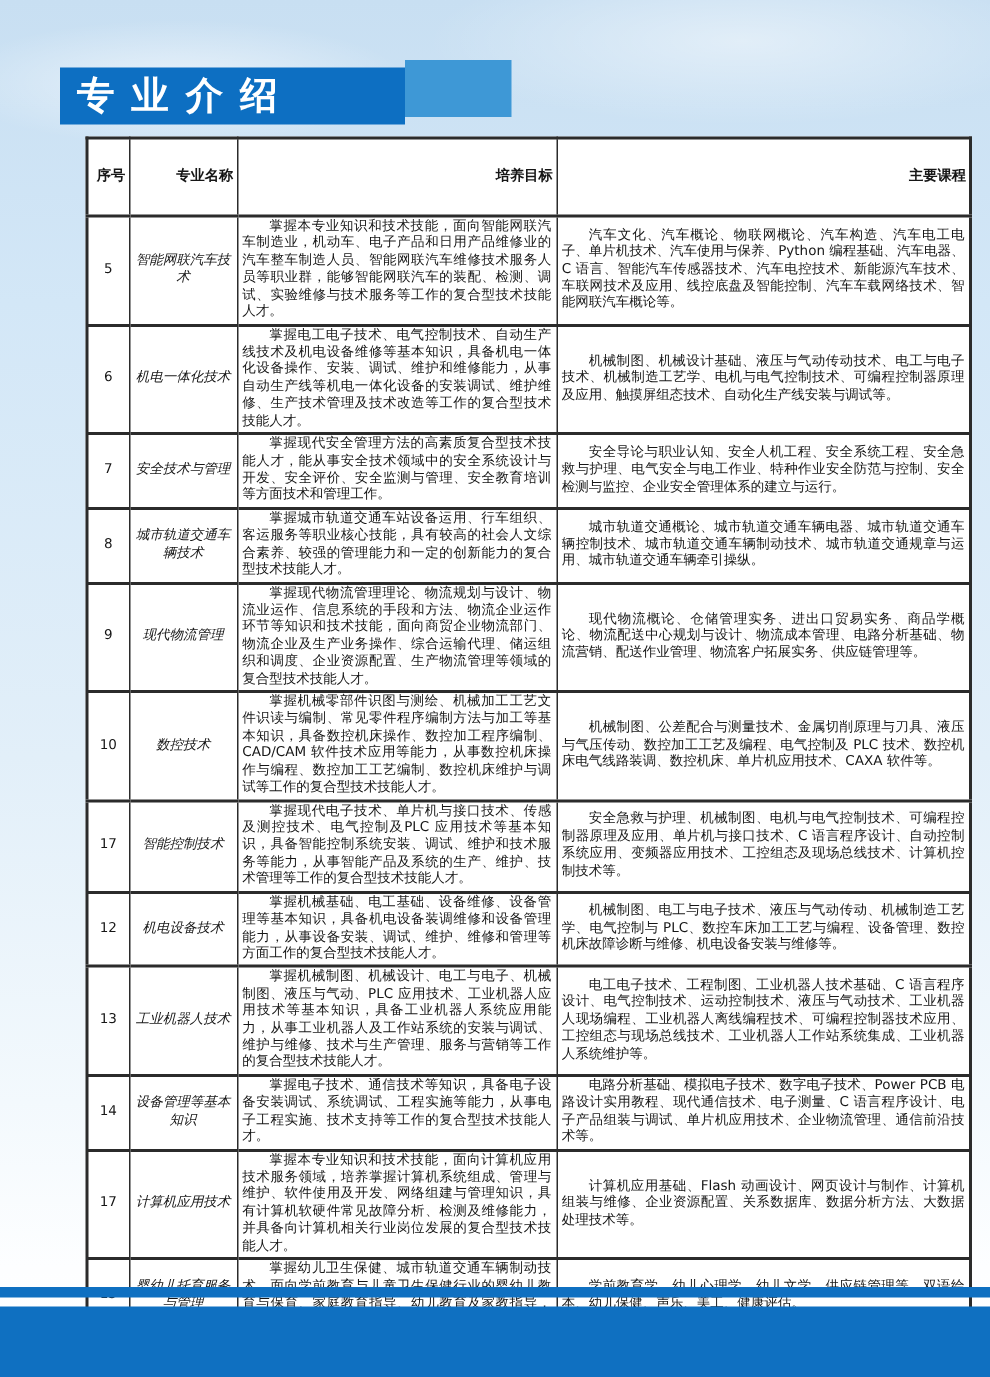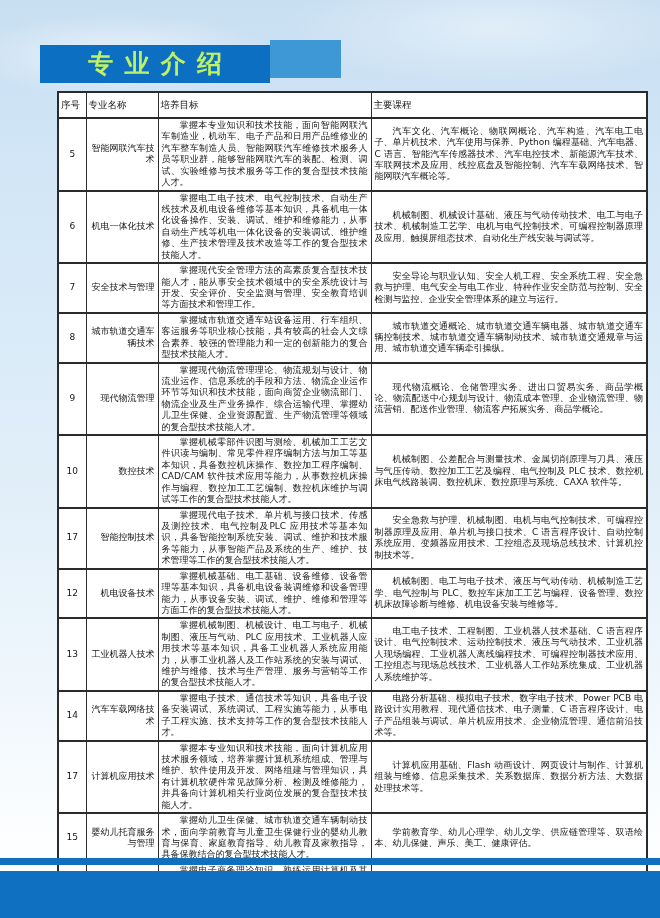--- a/index.html
+++ b/index.html
@@ -20,43 +20,43 @@
       radial-gradient(220px 60px at 18% 6%, rgba(255,255,255,.55), rgba(255,255,255,0) 70%),
       radial-gradient(300px 80px at 75% 3%, rgba(255,255,255,.45), rgba(255,255,255,0) 70%),
       radial-gradient(260px 70px at 50% 88%, rgba(255,255,255,.6), rgba(255,255,255,0) 70%),
       linear-gradient(180deg,#c8dff2 0%,#d3e7f7 22%,#e2eff9 55%,#f3f9fd 80%,#fdfeff 92%,#ffffff 100%);
   }
   .banner{
     position:absolute;left:40px;top:45px;display:flex;align-items:flex-start;
   }
   .banner-main{
     width:230px;height:38px;background:var(--banner-blue);
-    color:#bef264;font-weight:bold;font-size:25px;line-height:38px;
-    text-align:center;letter-spacing:.45em;text-indent:.45em;
+    color:#ffffff;font-weight:bold;font-size:25px;line-height:38px;
+    letter-spacing:.45em;text-indent:.45em;
   }
   .banner-accent{
     width:71px;height:38px;background:var(--banner-accent);
     position:relative;top:-5px;
   }
   table.majors{
     position:absolute;left:57px;top:91px;width:591px;
     border-collapse:collapse;background:#ffffff;
     font-size:9px;line-height:1.27;color:#161616;
     border:2px solid var(--border-dark);
   }
   table.majors th, table.majors td{
     border:1px solid var(--border-dark);
     border-bottom-width:2px;
     padding:1px 3px;vertical-align:middle;
   }
   table.majors th{
-    font-size:9.5px;font-weight:normal;text-align:left;padding:6px 2px;
+    font-size:9.5px;font-weight:bold;text-align:right;padding:19px 2px;
   }
   td.c-no{width:28px;text-align:center;}
-  td.c-name{width:72px;text-align:right;padding:1px 2px;}
+  td.c-name{width:72px;text-align:center;padding:1px 2px;font-style:italic;}
   td.c-goal{width:213px;text-align:justify;text-indent:2em;}
   td.c-courses{text-align:justify;text-indent:2em;}
   .footer-line{
     position:absolute;left:0;width:660px;top:858px;height:7px;
     background:var(--footer-blue);
   }
   .footer-band{
     position:absolute;left:0;width:660px;top:871px;height:47px;
     background:var(--footer-blue);
   }
@@ -101,28 +101,28 @@
         </tr>
         <tr>
           <td class="c-no">8</td>
           <td class="c-name">城市轨道交通车辆技术</td>
           <td class="c-goal">掌握城市轨道交通车站设备运用、行车组织、客运服务等职业核心技能，具有较高的社会人文综合素养、较强的管理能力和一定的创新能力的复合型技术技能人才。</td>
           <td class="c-courses">城市轨道交通概论、城市轨道交通车辆电器、城市轨道交通车辆控制技术、城市轨道交通车辆制动技术、城市轨道交通规章与运用、城市轨道交通车辆牵引操纵。</td>
         </tr>
         <tr>
           <td class="c-no">9</td>
           <td class="c-name">现代物流管理</td>
-          <td class="c-goal">掌握现代物流管理理论、物流规划与设计、物流业运作、信息系统的手段和方法、物流企业运作环节等知识和技术技能，面向商贸企业物流部门、物流企业及生产业务操作、综合运输代理、掌握幼儿卫生保健、企业资源配置、生产物流管理等领域的复合型技术技能人才。</td>
-          <td class="c-courses">现代物流概论、仓储管理实务、进出口贸易实务、商品学概论、物流配送中心规划与设计、物流成本管理、企业物流管理、物流营销、配送作业管理、物流客户拓展实务、商品学概论。</td>
+          <td class="c-goal">掌握现代物流管理理论、物流规划与设计、物流业运作、信息系统的手段和方法、物流企业运作环节等知识和技术技能，面向商贸企业物流部门、物流企业及生产业务操作、综合运输代理、储运组织和调度、企业资源配置、生产物流管理等领域的复合型技术技能人才。</td>
+          <td class="c-courses">现代物流概论、仓储管理实务、进出口贸易实务、商品学概论、物流配送中心规划与设计、物流成本管理、电路分析基础、物流营销、配送作业管理、物流客户拓展实务、供应链管理等。</td>
         </tr>
         <tr>
           <td class="c-no">10</td>
           <td class="c-name">数控技术</td>
           <td class="c-goal">掌握机械零部件识图与测绘、机械加工工艺文件识读与编制、常见零件程序编制方法与加工等基本知识，具备数控机床操作、数控加工程序编制、CAD/CAM 软件技术应用等能力，从事数控机床操作与编程、数控加工工艺编制、数控机床维护与调试等工作的复合型技术技能人才。</td>
-          <td class="c-courses">机械制图、公差配合与测量技术、金属切削原理与刀具、液压与气压传动、数控加工工艺及编程、电气控制及 PLC 技术、数控机床电气线路装调、数控机床、数控原理与系统、CAXA 软件等。</td>
+          <td class="c-courses">机械制图、公差配合与测量技术、金属切削原理与刀具、液压与气压传动、数控加工工艺及编程、电气控制及 PLC 技术、数控机床电气线路装调、数控机床、单片机应用技术、CAXA 软件等。</td>
         </tr>
         <tr>
           <td class="c-no">17</td>
           <td class="c-name">智能控制技术</td>
           <td class="c-goal">掌握现代电子技术、单片机与接口技术、传感及测控技术、电气控制及PLC 应用技术等基本知识，具备智能控制系统安装、调试、维护和技术服务等能力，从事智能产品及系统的生产、维护、技术管理等工作的复合型技术技能人才。</td>
           <td class="c-courses">安全急救与护理、机械制图、电机与电气控制技术、可编程控制器原理及应用、单片机与接口技术、C 语言程序设计、自动控制系统应用、变频器应用技术、工控组态及现场总线技术、计算机控制技术等。</td>
         </tr>
         <tr>
           <td class="c-no">12</td>
           <td class="c-name">机电设备技术</td>
@@ -130,29 +130,29 @@
           <td class="c-courses">机械制图、电工与电子技术、液压与气动传动、机械制造工艺学、电气控制与 PLC、数控车床加工工艺与编程、设备管理、数控机床故障诊断与维修、机电设备安装与维修等。</td>
         </tr>
         <tr>
           <td class="c-no">13</td>
           <td class="c-name">工业机器人技术</td>
           <td class="c-goal">掌握机械制图、机械设计、电工与电子、机械制图、液压与气动、PLC 应用技术、工业机器人应用技术等基本知识，具备工业机器人系统应用能力，从事工业机器人及工作站系统的安装与调试、维护与维修、技术与生产管理、服务与营销等工作的复合型技术技能人才。</td>
           <td class="c-courses">电工电子技术、工程制图、工业机器人技术基础、C 语言程序设计、电气控制技术、运动控制技术、液压与气动技术、工业机器人现场编程、工业机器人离线编程技术、可编程控制器技术应用、工控组态与现场总线技术、工业机器人工作站系统集成、工业机器人系统维护等。</td>
         </tr>
         <tr>
           <td class="c-no">14</td>
-          <td class="c-name">汽车车载网络技术</td>
+          <td class="c-name">设备管理等基本知识</td>
           <td class="c-goal">掌握电子技术、通信技术等知识，具备电子设备安装调试、系统调试、工程实施等能力，从事电子工程实施、技术支持等工作的复合型技术技能人才。</td>
           <td class="c-courses">电路分析基础、模拟电子技术、数字电子技术、Power PCB 电路设计实用教程、现代通信技术、电子测量、C 语言程序设计、电子产品组装与调试、单片机应用技术、企业物流管理、通信前沿技术等。</td>
         </tr>
         <tr>
           <td class="c-no">17</td>
           <td class="c-name">计算机应用技术</td>
           <td class="c-goal">掌握本专业知识和技术技能，面向计算机应用技术服务领域，培养掌握计算机系统组成、管理与维护、软件使用及开发、网络组建与管理知识，具有计算机软硬件常见故障分析、检测及维修能力，并具备向计算机相关行业岗位发展的复合型技术技能人才。</td>
-          <td class="c-courses">计算机应用基础、Flash 动画设计、网页设计与制作、计算机组装与维修、信息采集技术、关系数据库、数据分析方法、大数据处理技术等。</td>
+          <td class="c-courses">计算机应用基础、Flash 动画设计、网页设计与制作、计算机组装与维修、企业资源配置、关系数据库、数据分析方法、大数据处理技术等。</td>
         </tr>
         <tr>
           <td class="c-no">15</td>
           <td class="c-name">婴幼儿托育服务与管理</td>
           <td class="c-goal">掌握幼儿卫生保健、城市轨道交通车辆制动技术，面向学前教育与儿童卫生保健行业的婴幼儿教育与保育、家庭教育指导、幼儿教育及家教指导，具备保教结合的复合型技术技能人才。</td>
           <td class="c-courses">学前教育学、幼儿心理学、幼儿文学、供应链管理等、双语绘本、幼儿保健、声乐、美工、健康评估。</td>
         </tr>
         <tr>
           <td class="c-no">17</td>
           <td class="c-name">电子商务</td>

